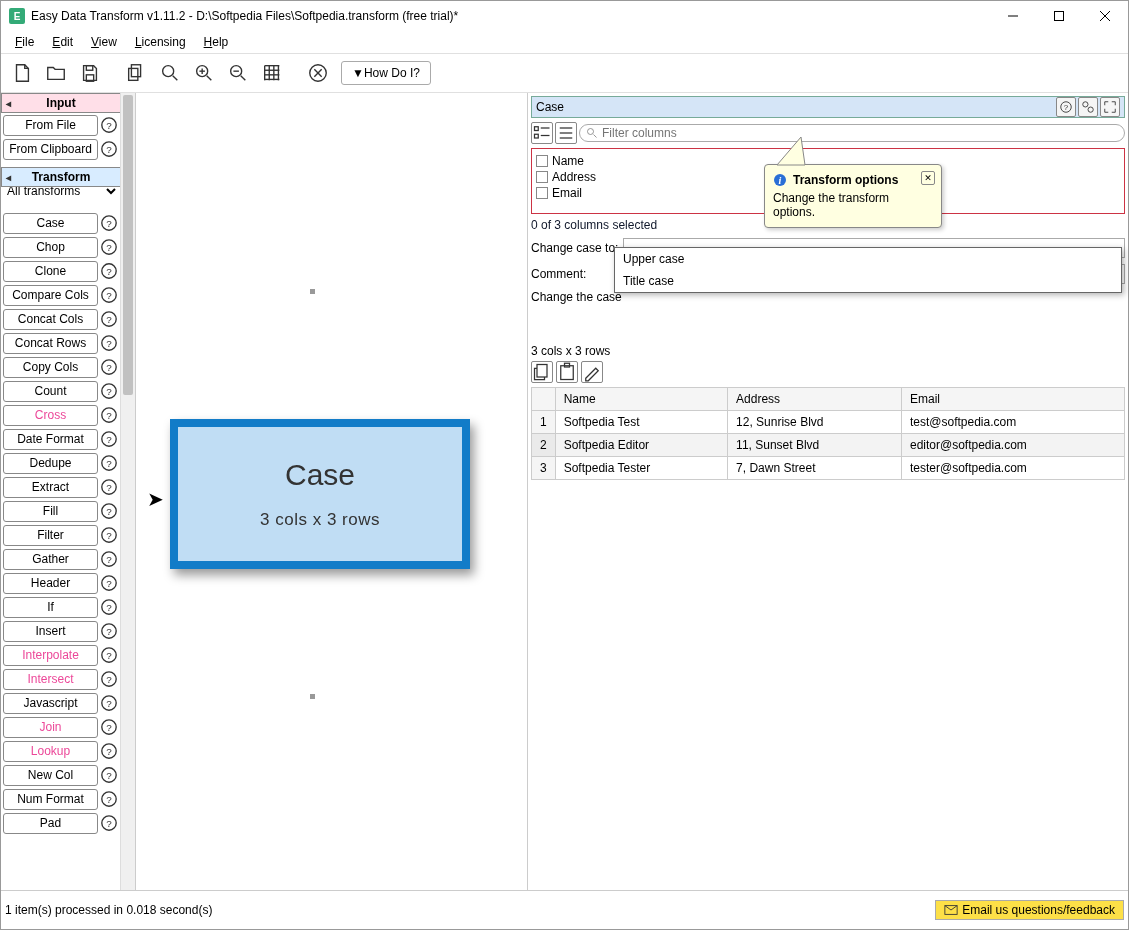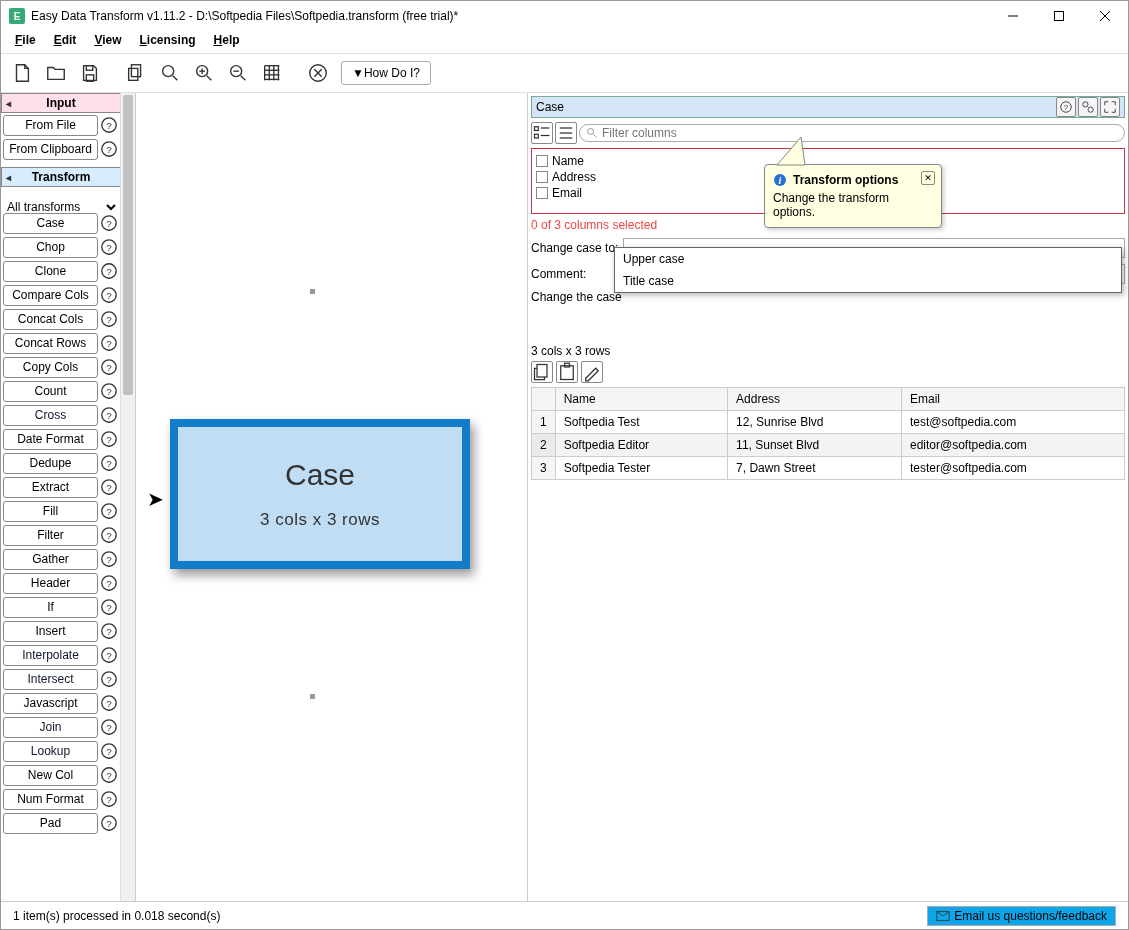--- a/index.html
+++ b/index.html
@@ -3,42 +3,42 @@
 <meta charset="utf-8">
 <style>
 * { box-sizing: border-box; margin: 0; padding: 0; }
 body { font-family: "Segoe UI", Tahoma, sans-serif; font-size: 12px; background: #fff; width: 1129px; height: 930px; overflow: hidden; display: flex; flex-direction: column; border: 1px solid #999; }
 .title-bar { height: 30px; display: flex; align-items: center; padding: 0 0 0 8px; background: #fff; }
 .title-bar .app-icon { width: 16px; height: 16px; background: #3a7; border-radius: 2px; margin-right: 6px; display:flex;align-items:center;justify-content:center;color:#fff;font-weight:bold;font-size:10px;}
 .title-bar .title-text { flex: 1; font-size: 12px; color: #000; }
 .win-btns { display: flex; }
 .win-btn { width: 46px; height: 30px; display: flex; align-items: center; justify-content: center; }
 .win-btn svg { width: 10px; height: 10px; }
-.menu-bar { height: 22px; display: flex; align-items: flex-start; padding: 0 6px; gap: 2px; font-weight: bold; }
+.menu-bar { height: 22px; display: flex; align-items: center; padding: 0 6px; gap: 2px; }
 .menu-item { padding: 2px 8px; cursor: default; }
 .menu-item u { text-decoration: underline; }
 .toolbar { height: 40px; display: flex; align-items: center; padding: 0 6px; gap: 4px; border-top: 1px solid #e0e0e0; border-bottom: 1px solid #e0e0e0; }
 .tool-btn { width: 30px; height: 30px; display: flex; align-items: center; justify-content: center; border-radius: 3px; }
 .tool-btn svg { width: 22px; height: 22px; stroke: #333; fill: none; stroke-width: 1.5; }
 .howdoi { border: 1px solid #aaa; border-radius: 3px; padding: 4px 10px; font-size: 12px; background: #fff; margin-left: 4px; cursor: default; }
 .main-area { flex: 1; display: flex; min-height: 0; }
 .left-panel { width: 135px; border-right: 1px solid #ccc; display: flex; flex-direction: column; overflow: hidden; position: relative; }
 .left-inner { flex: 1; overflow: hidden; }
 .left-scrollbar { width: 15px; background: #f0f0f0; border-left: 1px solid #ddd; position: absolute; right: 0; top: 0; bottom: 0; }
 .left-scrollbar .thumb { background: #c1c1c1; position: absolute; left: 2px; right: 2px; top: 2px; height: 300px; border-radius: 2px; }
 .section-hdr { height: 20px; display: flex; align-items: center; justify-content: center; font-weight: bold; font-size: 12px; border: 1px solid #888; background: #f0f0f0; position: relative; }
 .section-hdr.input { background: #ffdfe8; }
 .section-hdr.transform { background: #d8ecff; }
 .section-hdr::before { content: "◂"; position: absolute; left: 4px; font-size: 10px; color: #333; }
 .side-btn-row { display: flex; height: 24px; align-items: center; }
 .side-btn { flex: 1; border: 1px solid #888; border-radius: 3px; padding: 2px 4px; font-size: 12px; text-align: center; background: #fff; margin: 1px 1px 1px 2px; height: 21px; line-height: 15px; }
-.side-btn.disabled { color: #0f172a; }
+.side-btn.disabled { color: #ec4899; }
 .help-ico { width: 20px; height: 20px; display: flex; align-items: center; justify-content: center; margin-right: 2px; }
 .help-ico svg { width: 18px; height: 18px; }
-.dropdown-row { height: 22px; display: flex; align-items: flex-start; padding: 12px 2px; }
+.dropdown-row { height: 22px; display: flex; align-items: flex-end; padding: 12px 2px; }
 .dropdown-row select { width: 100%; font-size: 12px; border: none; background: #fff; }
 .canvas-area { flex: 1; background: #fff; position: relative; border-right: 1px solid #ccc; }
 .canvas-inner { position: absolute; inset: 6px; background: #fff; }
 .dot { width: 5px; height: 5px; background: #999; position: absolute; }
 .node-box { position: absolute; left: 28px; top: 320px; width: 300px; height: 150px; background: #c0ddf4; border: 8px solid #127cc8; box-shadow: 4px 6px 10px rgba(0,0,0,0.4); display: flex; flex-direction: column; align-items: center; justify-content: center; }
 .node-title { font-size: 30px; color: #333; }
 .node-sub { font-size: 17px; color: #333; margin-top: 18px; letter-spacing: 0.5px; }
 .node-arrow { position: absolute; left: 5px; top: 388px; font-size: 20px; }
 .node-check { position: absolute; left: 33px; top: 380px; }
 .right-panel { width: 600px; display: flex; flex-direction: column; padding: 3px; }
@@ -47,44 +47,44 @@
 .rp-icon-btn { width: 20px; height: 20px; display: flex; align-items: center; justify-content: center; border: 1px solid #888; border-radius: 2px; margin-left: 2px; background: #f5f5f5; }
 .rp-icon-btn svg { width: 14px; height: 14px; }
 .rp-filter-row { display: flex; align-items: center; gap: 2px; margin-top: 3px; height: 24px; }
 .rp-filter-btn { width: 22px; height: 22px; border: 1px solid #888; border-radius: 2px; display: flex; align-items: center; justify-content: center; }
 .rp-filter-input-wrap { flex: 1; border: 1px solid #aaa; border-radius: 12px; height: 18px; display: flex; align-items: center; padding: 0 6px; }
 .rp-filter-input-wrap svg { width: 12px; height: 12px; margin-right: 4px; }
 .rp-filter-input-wrap input { border: none; outline: none; flex: 1; font-size: 12px; color: #777; }
 .cols-box { border: 1px solid #cc3344; margin-top: 3px; padding: 4px; height: 66px; }
 .col-check { display: flex; align-items: center; gap: 4px; font-size: 12px; height: 16px; }
 .col-check .cb { width: 12px; height: 12px; border: 1px solid #888; }
-.cols-selected { font-size: 12px; margin-top: 4px; color: #ef4444; }
+.cols-selected { font-size: 12px; margin-top: 4px; color: #0f172a; }
 .form-row { display: flex; align-items: center; margin-top: 6px; font-size: 12px; height: 20px; }
 .form-label { width: 92px; }
 .form-input { flex: 1; border: 1px solid #aaa; height: 20px; padding: 0 4px; background: #fff; }
 .desc-text { font-size: 12px; margin-top: 6px; }
 .dropdown-popup { position: absolute; left: 614px; top: 247px; width: 508px; border: 1px solid #666; background: #fff; box-shadow: 2px 2px 6px rgba(0,0,0,0.3); z-index: 10; }
 .dd-item { padding: 4px 8px; font-size: 12px; }
 .dd-item.selected { background: #0078d7; color: #fff; }
 .tooltip-box { position: absolute; left: 764px; top: 164px; width: 178px; background: #ffffe1; border: 1px solid #888; border-radius: 4px; padding: 8px; font-size: 12px; z-index: 20; box-shadow: 2px 2px 4px rgba(0,0,0,0.2); }
 .tooltip-box .tt-title { font-weight: bold; display: flex; align-items: center; gap: 6px; }
 .tooltip-box .tt-close { position: absolute; right: 6px; top: 6px; width: 14px; height: 14px; border: 1px solid #888; border-radius: 2px; display: flex; align-items: center; justify-content: center; font-size: 9px; }
 .tooltip-box .tt-body { margin-top: 4px; }
 .preview-meta { font-size: 12px; margin-top: 40px; }
 .preview-tools { display: flex; gap: 3px; margin-top: 3px; }
 .preview-tool { width: 22px; height: 22px; border: 1px solid #888; border-radius: 2px; display: flex; align-items: center; justify-content: center; }
 .data-table { border-collapse: collapse; margin-top: 4px; font-size: 12px; }
 .data-table th, .data-table td { border: 1px solid #ccc; padding: 4px 8px; text-align: left; background: #fff; }
 .data-table th { background: #f5f5f5; font-weight: normal; }
 .data-table td.row-num { background: #f5f5f5; text-align: center; width: 18px; }
 .data-table tr:nth-child(even) td { background: #f3f3f3; }
 .data-table tr:nth-child(even) td.row-num { background: #eaeaea; }
-.status-bar { height: 28px; border-top: 1px solid #ccc; display: flex; align-items: center; padding: 0 12px; font-size: 12px; }
+.status-bar { height: 39px; border-top: 1px solid #ccc; display: flex; align-items: center; padding: 0 4px; font-size: 12px; }
 .status-bar .spacer { flex: 1; }
-.feedback-btn { border: 1px solid #aaa; padding: 2px 8px; display: flex; align-items: center; gap: 4px; font-size: 12px; background: #0ea5e9; }
+.feedback-btn { border: 1px solid #aaa; padding: 2px 8px; display: flex; align-items: center; gap: 4px; font-size: 12px; background: #fde047; }
 svg { overflow: visible; }
 </style>
 </head>
 <body>
 
 <div class="title-bar">
   <div class="app-icon">E</div>
   <div class="title-text">Easy Data Transform v1.11.2 - D:\Softpedia Files\Softpedia.transform (free trial)*</div>
   <div class="win-btns">
     <div class="win-btn">

